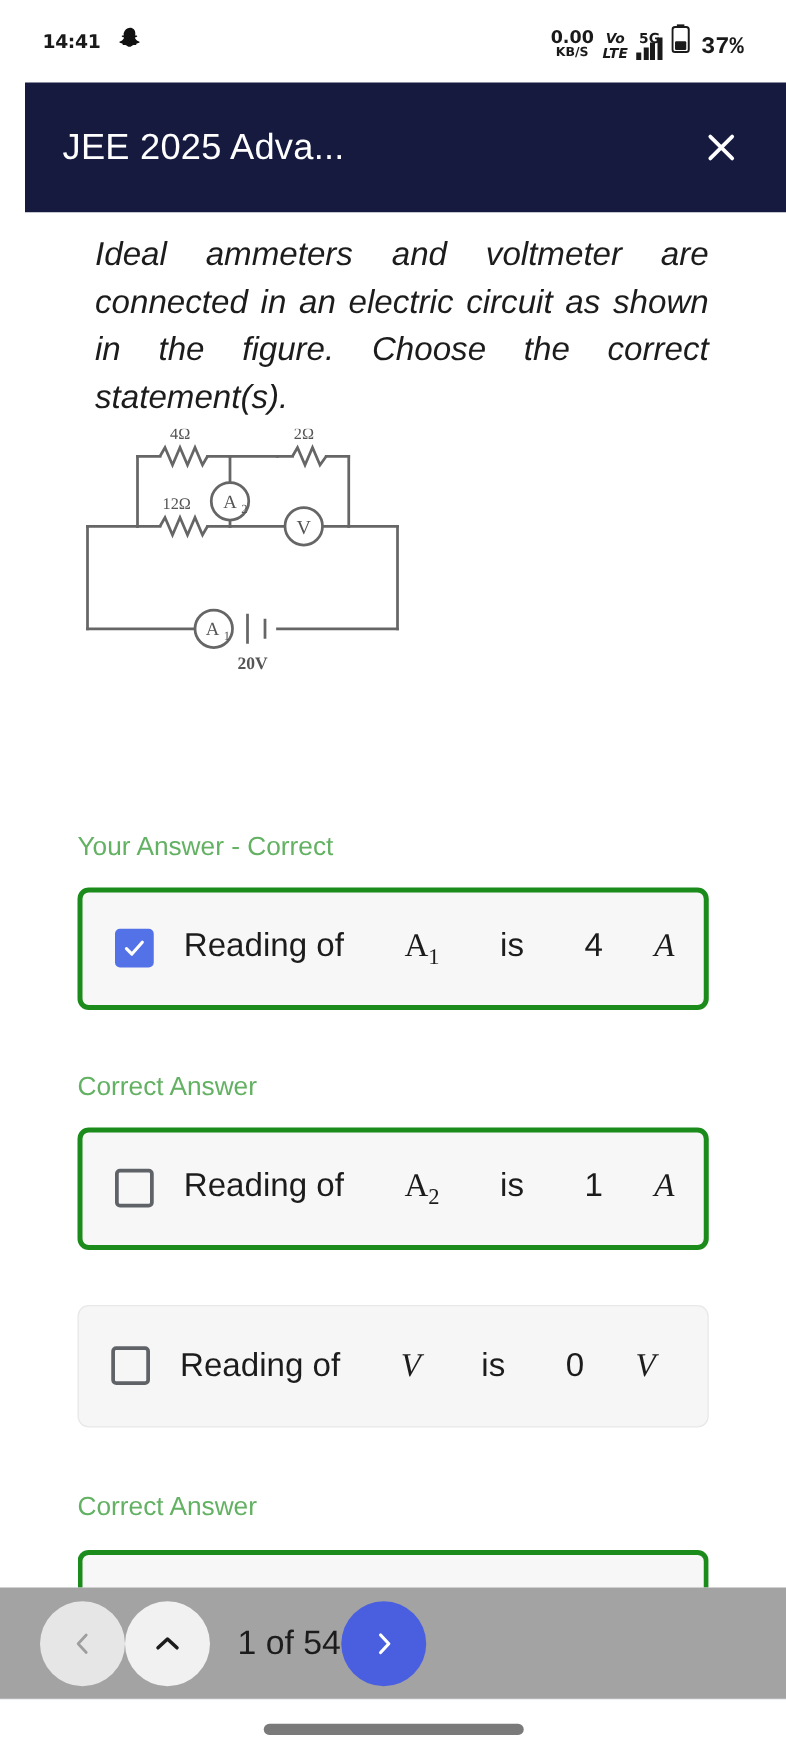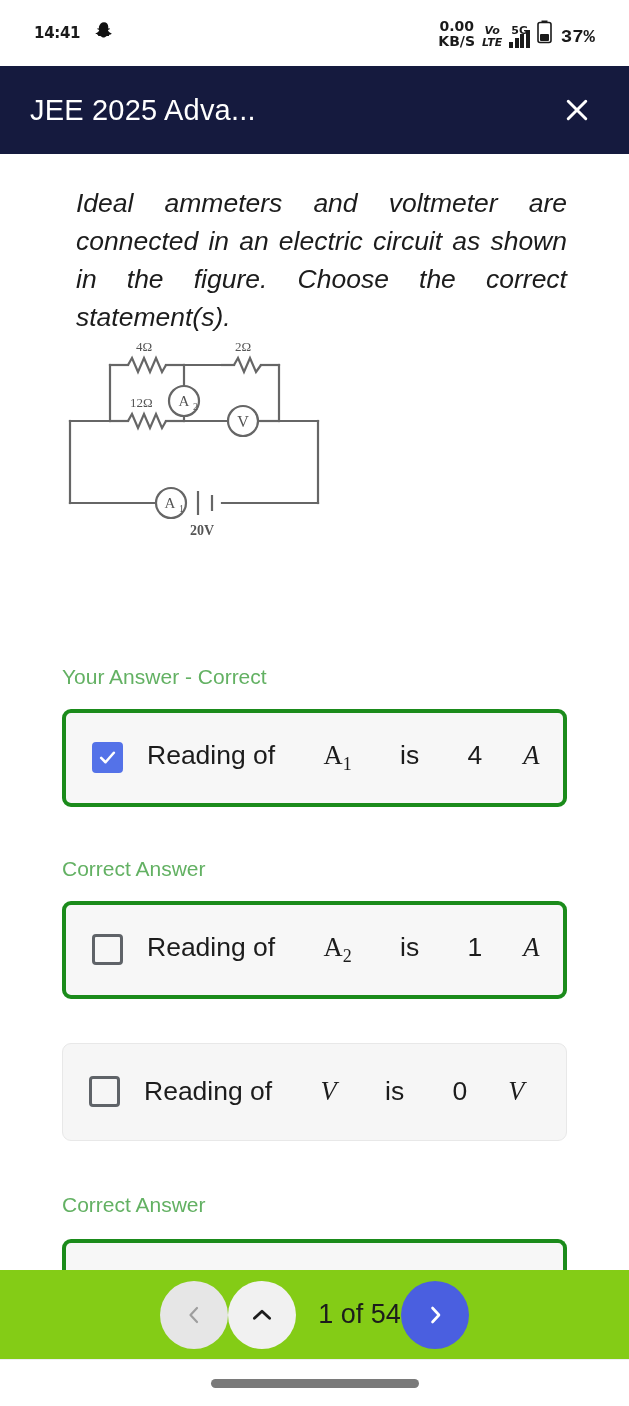--- a/index.html
+++ b/index.html
@@ -45,21 +45,21 @@
   }
   .netspeed {
     display: flex;
     flex-direction: column;
     align-items: center;
     line-height: 1;
     color: #1a1a1a;
     font-family: "DejaVu Sans", sans-serif;
   }
   .netspeed .val { font-size: 14px; font-weight: 700; }
-  .netspeed .unit { font-size: 14px; font-weight: 700; margin-top: 1px; }
+  .netspeed .unit { font-size: 10px; font-weight: 700; margin-top: 1px; }
   .volte {
     display: flex;
     flex-direction: column;
     align-items: center;
     line-height: 1;
     color: #1a1a1a;
     font-family: "DejaVu Sans", sans-serif;
     font-style: italic;
   }
   .volte .t { font-size: 11px; font-weight: 700; }
@@ -82,27 +82,28 @@
   .batt-pct {
     font-size: 19px;
     font-weight: 700;
     color: #1a1a1a;
     font-family: Liberation Mono, monospace;
     margin-left: 2px;
   }
 
   
   .appbar {
-    height: 88px;
+    height: 104px;
     background: #151a3e;
     display: flex;
     align-items: center;
     justify-content: space-between;
     padding: 0 30px 0 30px;
     box-sizing: border-box;
+    margin-left: 20px;
   }
   .appbar-title {
     color: #ffffff;
     font-size: 29px;
     letter-spacing: 0.2px;
   }
   .close-btn {
     width: 44px;
     height: 44px;
     display: flex;
@@ -204,24 +205,24 @@
     font-style: italic;
   }
   sub { font-size: 0.68em; }
 
   
   .bottomnav {
     position: absolute;
     left: 0; right: 0;
     bottom: 46px;
     height: 90px;
-    background: #84cc16;
-    display: flex;
-    align-items: center;
-    justify-content: center;
+    background: #a3a3a3;
+    display: flex;
+    align-items: center;
+    justify-content: flex-start;
     padding: 0 32px;
     box-sizing: border-box;
     border-bottom: 1px solid #eceff1;
   }
   .navmid {
     display: flex;
     align-items: center;
     gap: 22px;
   }
   .circ {

